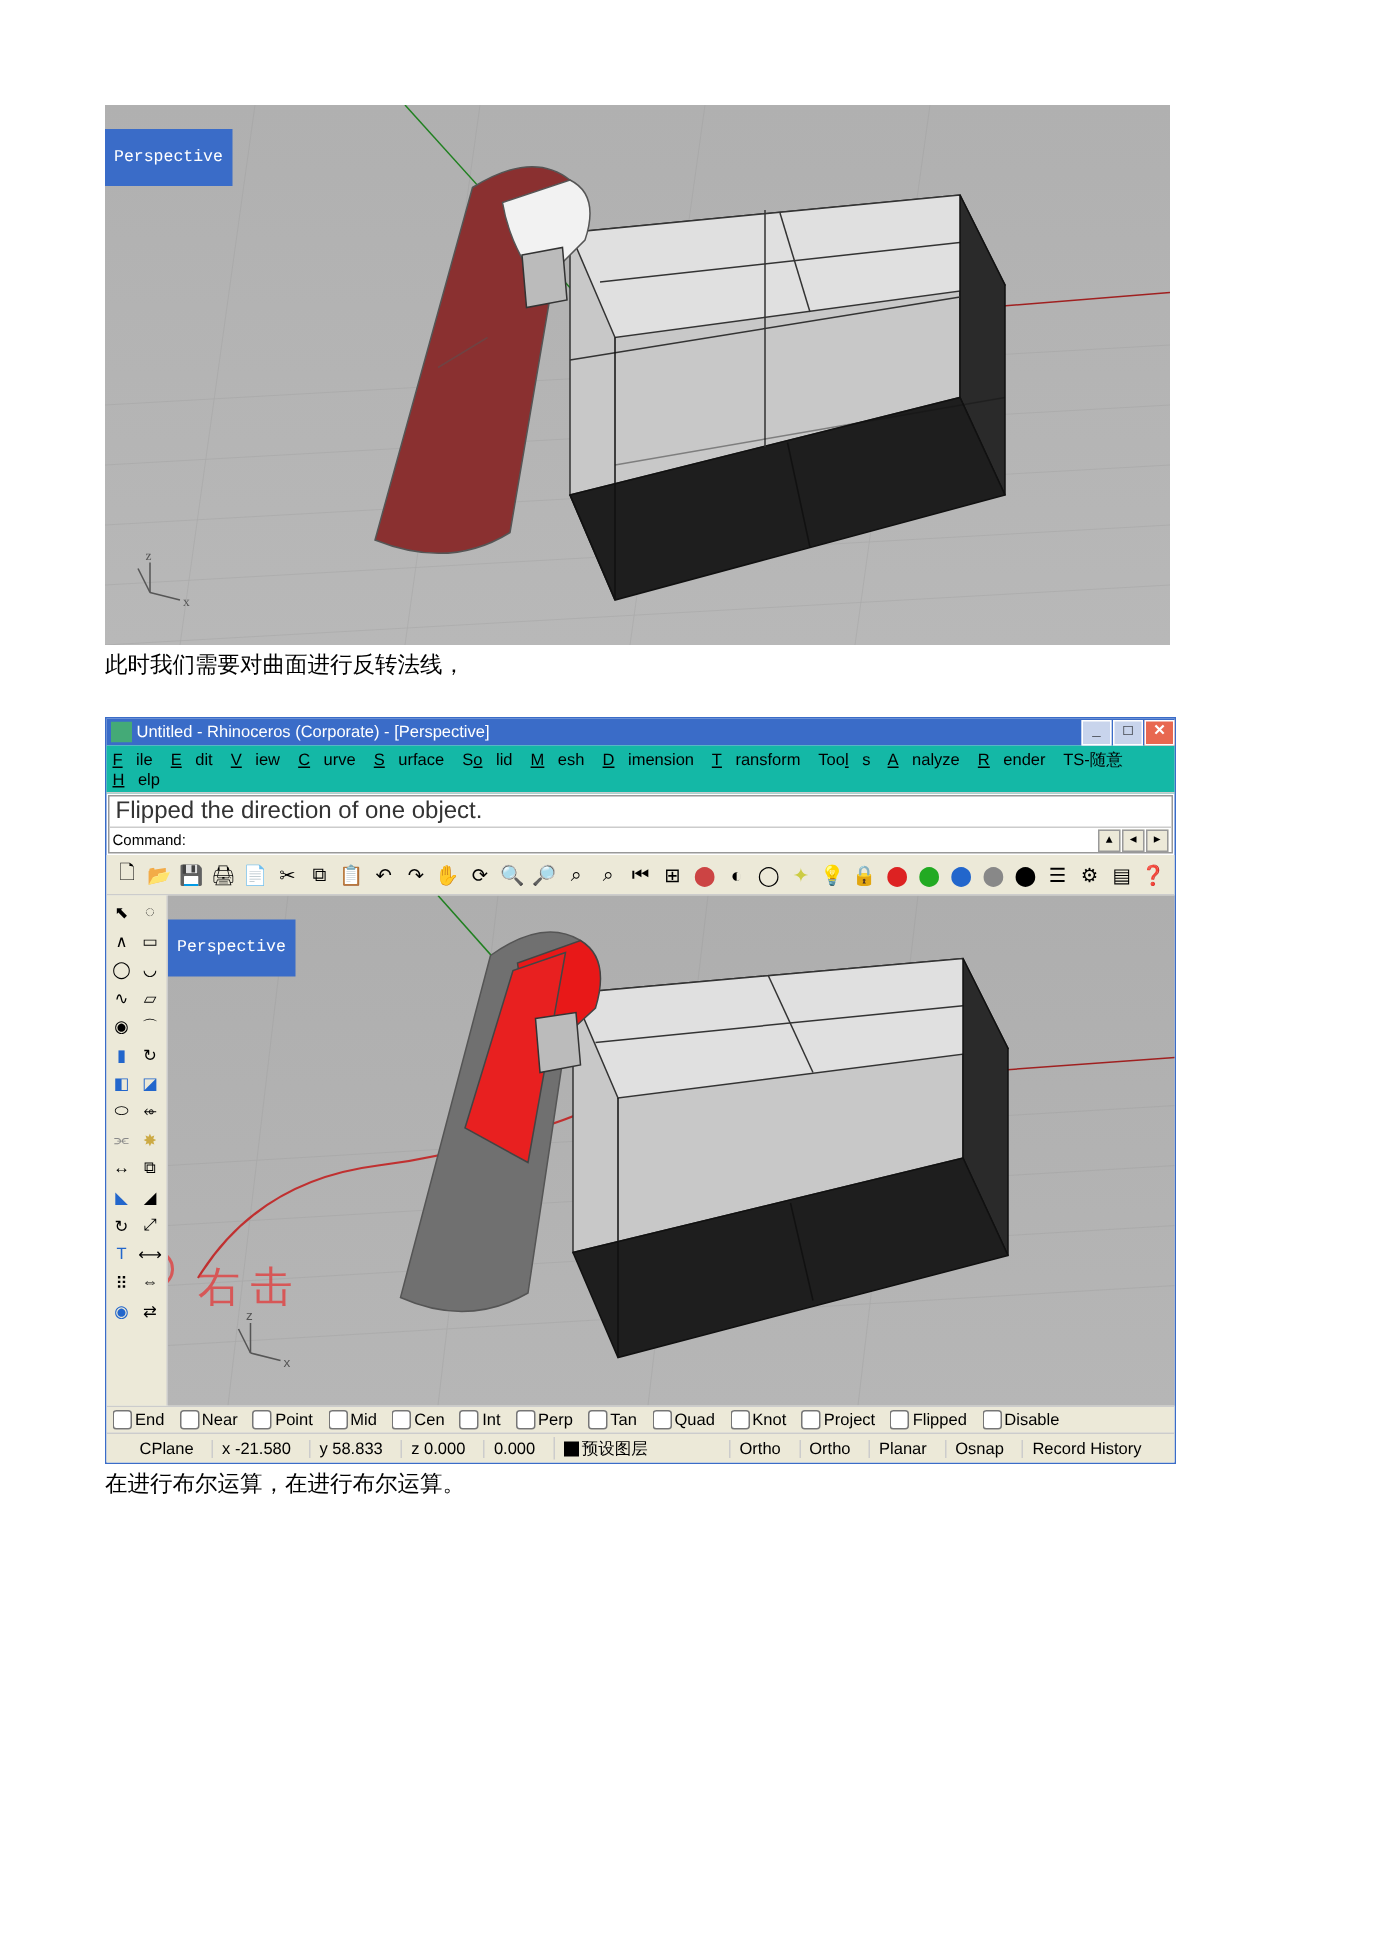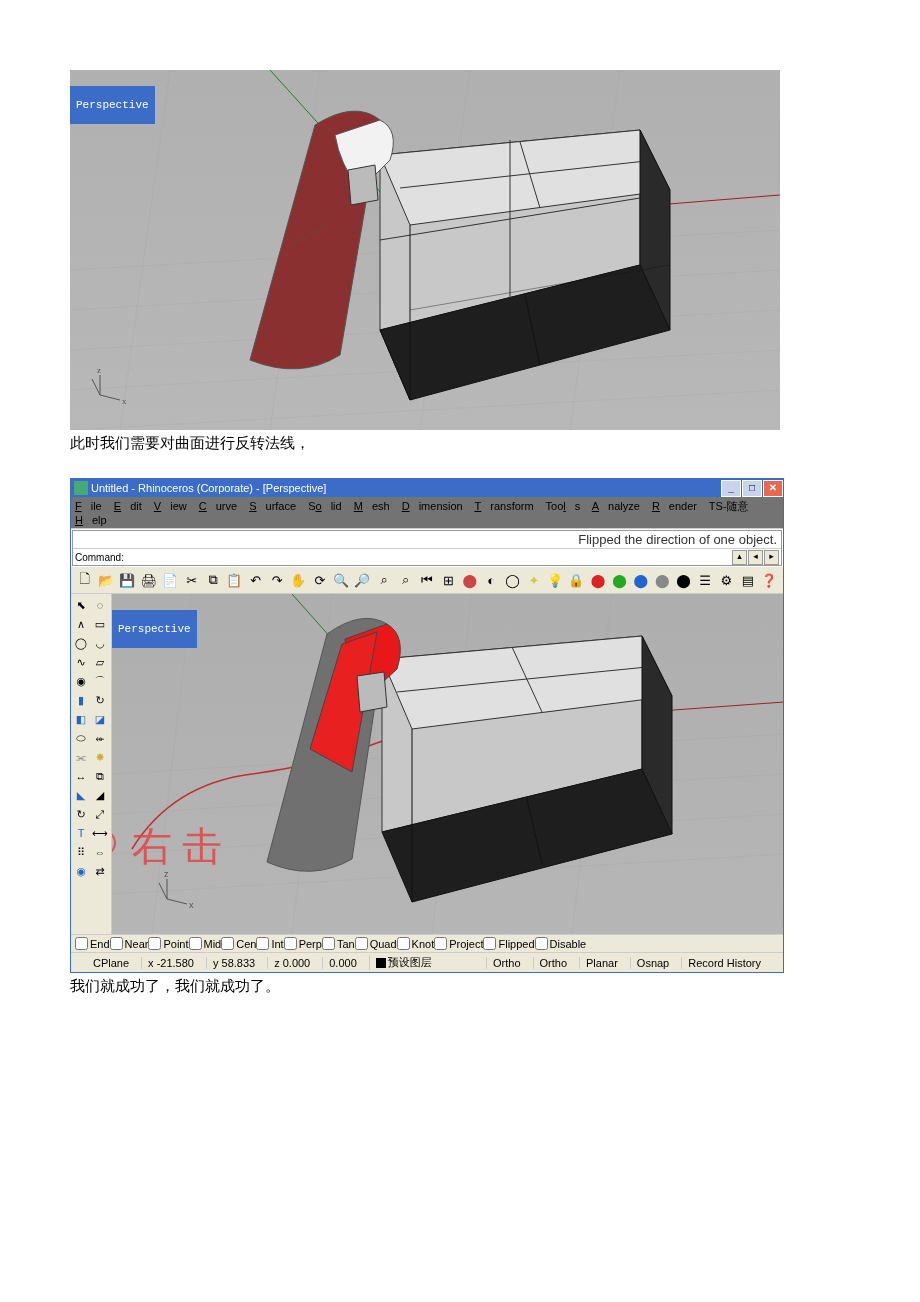--- a/index.html
+++ b/index.html
@@ -63,37 +63,36 @@
   margin-left: 1px;
   font-size: 10px;
   text-align: center;
   line-height: 13px;
   font-weight: bold;
 }
 .win-min { background: #c8d4ec; color:#000; }
 .win-max { background: #c8d4ec; color:#000; }
 .win-close { background: #e86850; color:#fff; }
 .menubar {
-  background: #737373;
+  background: #14b8a6;
   border-bottom: 1px solid #ccc;
   padding: 2px 4px;
   font-size: 11px;
 }
 .menubar span { margin-right: 9px; cursor:default; }
 .menubar span .ul { text-decoration: underline; }
 .cmd-area {
   background: #fff;
   border: 1px solid #999;
   margin: 1px;
 }
 .cmd-history {
-  font-size: 13px;
+  font-size: 16px;
   padding: 1px 4px;
   color: #333;
-  text-align: right;
 }
 .cmd-line {
   display: flex;
   border-top: 1px solid #ccc;
   align-items: center;
 }
 .cmd-label {
   font-weight: normal;
   font-size: 10px;
   padding: 1px 2px;
@@ -160,20 +159,21 @@
   position: relative;
   background: linear-gradient(#aeaeae, #b6b6b6);
   overflow: hidden;
 }
 .osnap-bar {
   background: #ece9d8;
   border-top: 1px solid #ccc;
   padding: 2px 4px;
   font-size: 11px;
   display: flex;
+  gap: 10px;
 }
 .osnap-item { display:flex; align-items:center; gap:2px; }
 .osnap-item input { margin:0; }
 .status-bar {
   background: #ece9d8;
   border-top: 1px solid #ccc;
   padding: 2px 16px;
   font-size: 11px;
   display: flex;
   gap: 6px;
@@ -188,21 +188,21 @@
   width: 10px;
   height: 10px;
   background: #000;
   display: inline-block;
   vertical-align: middle;
   margin-right:2px;
 }
 .annot {
   position:absolute;
   color:#e04040;
-  font-size:40px;
+  font-size:28px;
   font-family:"KaiTi","STKaiti",serif;
   opacity:0.8;
 }
 .red-circle {
   position:absolute;
   width:22px; height:22px;
   border:2px solid #e04040;
   border-radius:50%;
   opacity:0.8;
 }
@@ -483,13 +483,13 @@
     <span class="status-pane"><span class="layer-swatch"></span><span>预设图层</span></span>
     <span style="flex:1"></span>
     <span class="status-pane">Ortho</span>
     <span class="status-pane">Ortho</span>
     <span class="status-pane">Planar</span>
     <span class="status-pane">Osnap</span>
     <span class="status-pane">Record History</span>
   </div>
 </div>
 
-<div class="caption">我们就成功了，我们就成功了。</div>
+<div class="caption">在进行布尔运算，在进行布尔运算。</div>
 
 </body></html>

